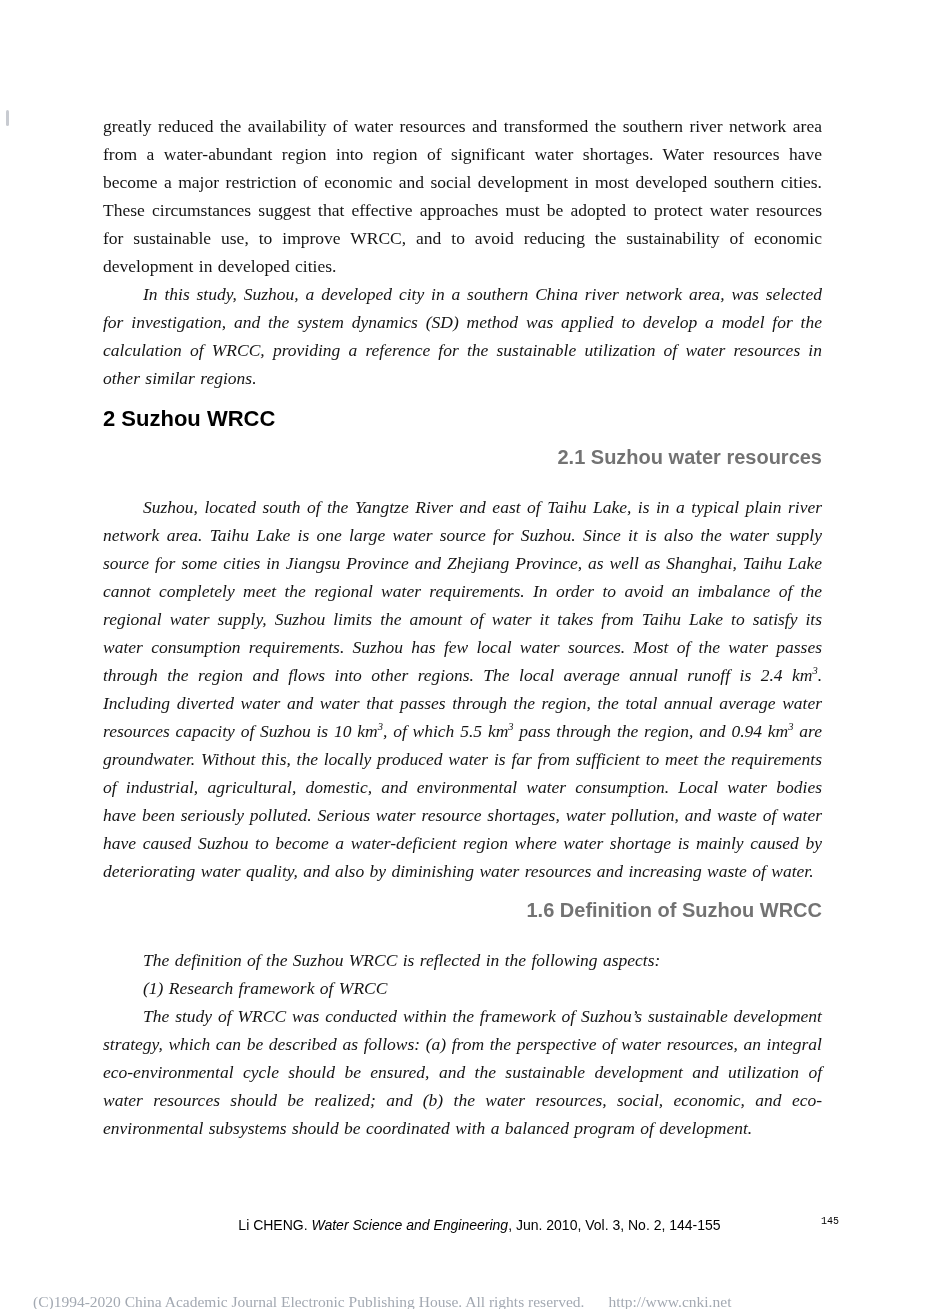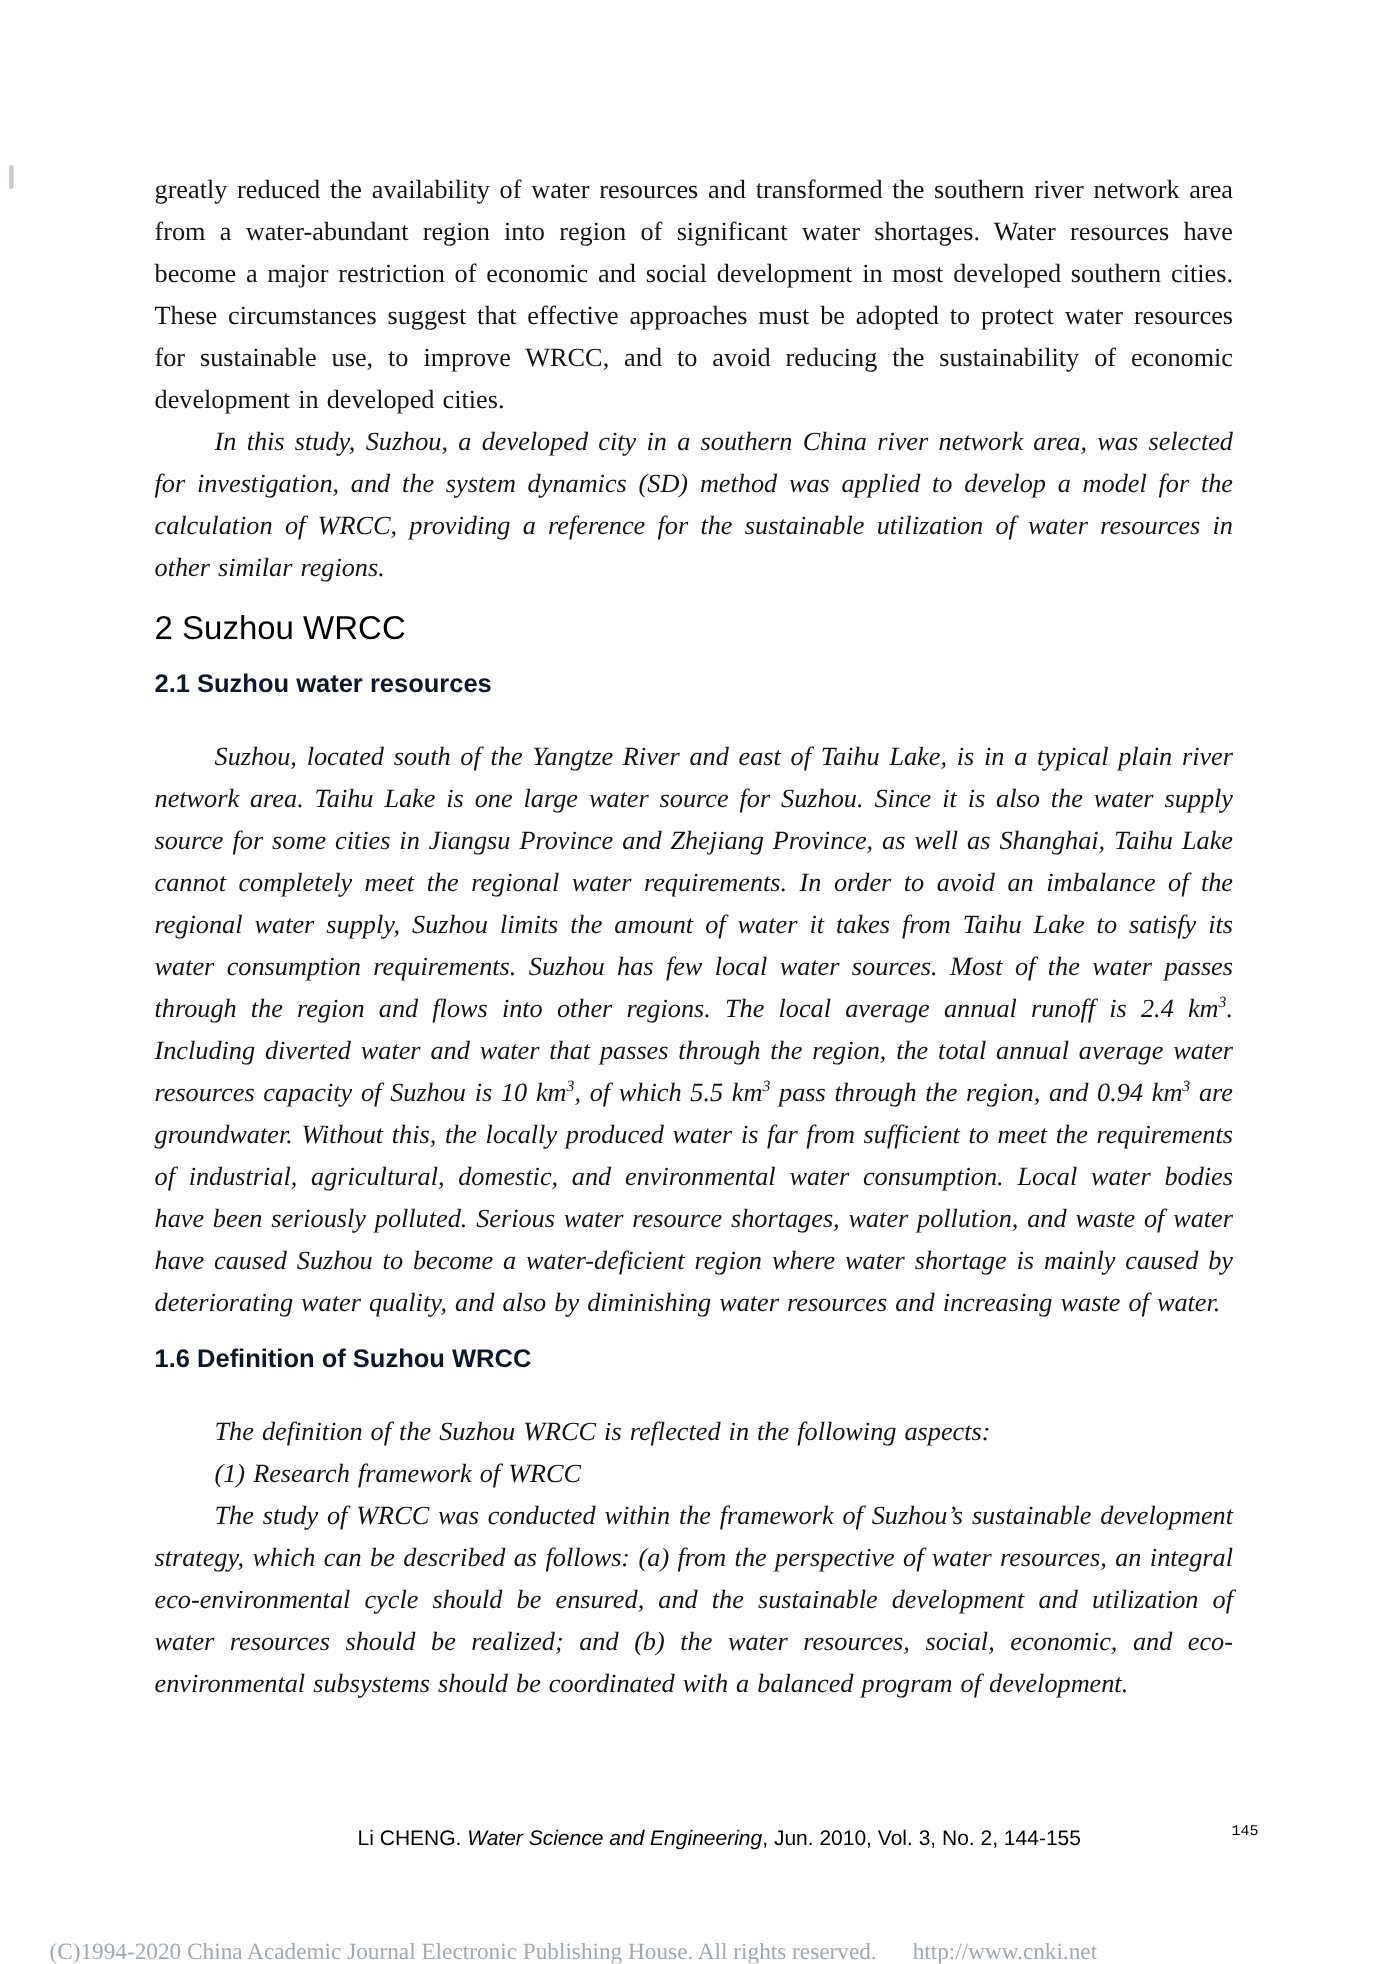--- a/index.html
+++ b/index.html
@@ -21,31 +21,32 @@
   .body-para {
     font-size: 17.5px;
     line-height: 28px;
     text-align: justify;
     margin: 0;
     word-spacing: 1px;
   }
   .indent { text-indent: 40px; font-style: italic; }
   h1.sec {
     font-family: "Liberation Sans", sans-serif;
-    font-weight: 400;
+    font-weight: 700;
     font-size: 22px;
     margin: 14px 0 12px 0;
     color: #000;
   }
   h2.subsec {
     font-family: "Liberation Sans", sans-serif;
     font-weight: 700;
-    font-size: 17px;
+    font-size: 20px;
     margin: 14px 0 24px 0;
-    color: #0f172a;
+    color: #737373;
+    text-align: right;
   }
   sup { font-size: 0.6em; line-height: 0; vertical-align: super; }
   .footer {
     position: absolute;
     left: 120px; top: 1217px;
     width: 719px; height: 22px;
     font-family: "Liberation Sans", sans-serif;
     font-size: 14px;
     color: #000;
   }

